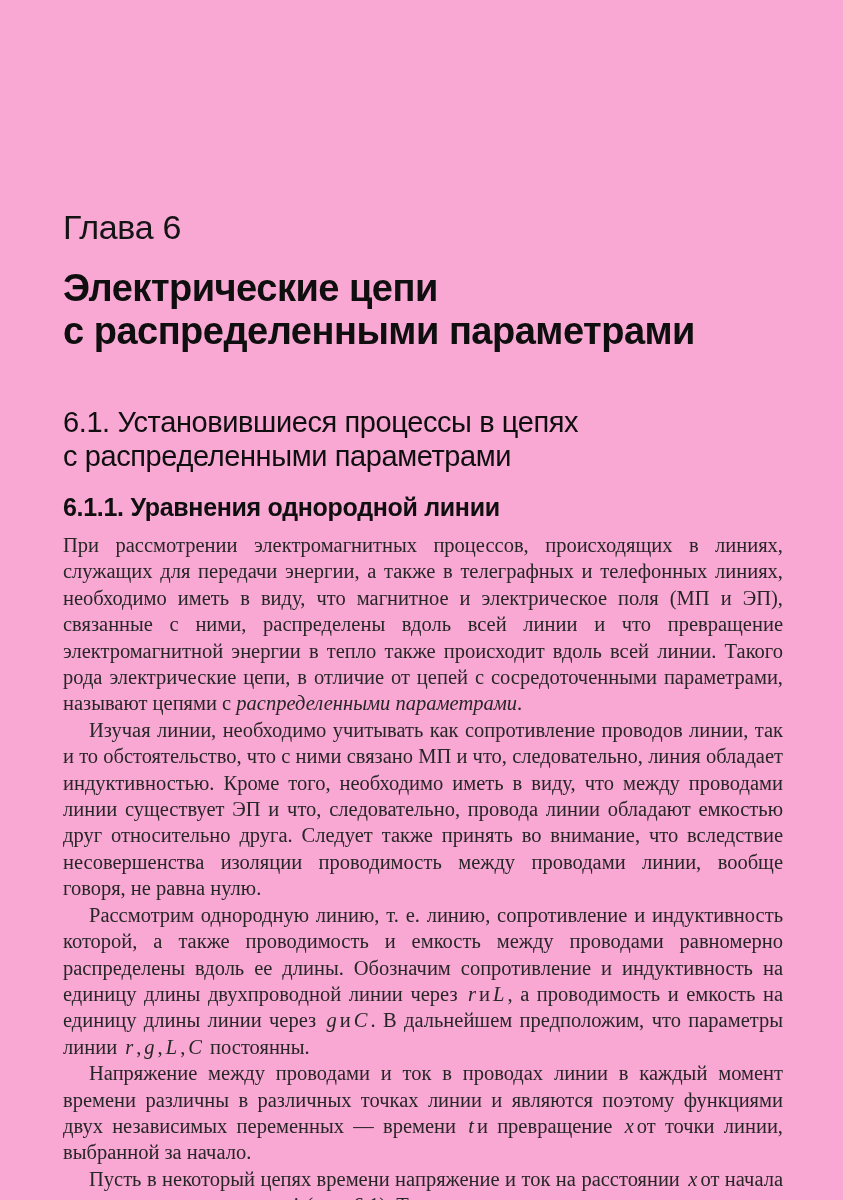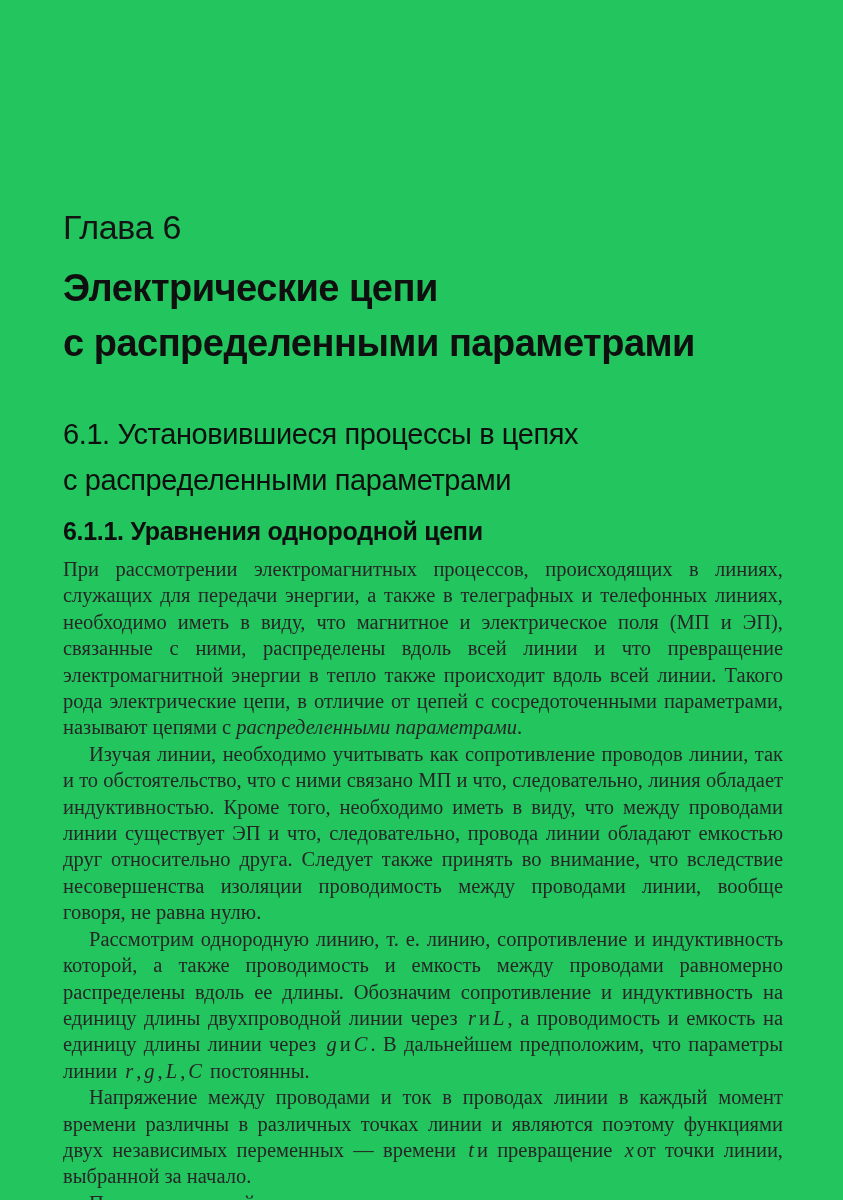--- a/index.html
+++ b/index.html
@@ -4,21 +4,21 @@
 <style>
   html, body {
     margin: 0;
     padding: 0;
     background: #ffffff;
   }
   .page {
     position: relative;
     width: 843px;
     height: 1200px;
-    background: #22c55e;
+    background: #f9a8d4;
     overflow: hidden;
     font-family: "Liberation Serif", serif;
     color: #262626;
     box-sizing: border-box;
     padding: 0 60px 0 63px;
   }
   .chapter-label {
     margin-top: 207px;
     font-family: "Liberation Sans", sans-serif;
     font-weight: 400;
@@ -47,21 +47,21 @@
   }
   .subsection-heading {
     margin: 20px 0 0 0;
     font-family: "Liberation Sans", sans-serif;
     font-weight: 700;
     font-size: 25px;
     line-height: 28px;
     letter-spacing: -0.3px;
     color: #0f0f0f;
   }
-  .hline { display: block; margin-top: 12px; }
+  .hline { display: block; }
   .body-text {
     margin-top: 11px;
   }
   p.par {
     margin: 0;
     font-size: 20.5px;
     line-height: 26.4px;
     text-align: justify;
     text-indent: 26px;
     color: #262626;
@@ -88,21 +88,21 @@
   <h1 class="chapter-title">
       <span class="hline">Электрические цепи</span>
       <span class="hline">с распределенными параметрами</span>
     </h1>
 
   <h2 class="section-heading">
       <span class="hline">6.1. Установившиеся процессы в цепях</span>
       <span class="hline">с распределенными параметрами</span>
     </h2>
 
-  <h3 class="subsection-heading">6.1.1. Уравнения однородной цепи</h3>
+  <h3 class="subsection-heading">6.1.1. Уравнения однородной линии</h3>
 
   <div class="body-text">
 
     <p class="par first"><span>При рассмотрении электромагнитных процессов, происходящих в линиях, служащих для передачи энергии, а также в телеграфных и телефонных линиях, необходимо иметь в виду, что магнитное и электрическое поля (МП и ЭП), связанные с ними, распределены вдоль всей линии и что превращение электромагнитной энергии в тепло также происходит вдоль всей линии. Такого рода электрические цепи, в отличие от цепей с сосредоточенными параметрами, называют цепями с </span><span class="bi">распределенными параметрами</span><span>.</span></p>
 
     <p class="par"><span>Изучая линии, необходимо учитывать как сопротивление проводов линии, так и то обстоятельство, что с ними связано МП и что, следовательно, линия обладает индуктивностью. Кроме того, необходимо иметь в виду, что между проводами линии существует ЭП и что, следовательно, провода линии обладают емкостью друг относительно друга. Следует также принять во внимание, что вследствие несовершенства изоляции проводимость между проводами линии, вообще говоря, не равна нулю.</span></p>
 
     <p class="par"><span>Рассмотрим однородную линию, т. е. линию, сопротивление и индуктивность которой, а также проводимость и емкость между проводами равномерно распределены вдоль ее длины. Обозначим сопротивление и индуктивность на единицу длины двухпроводной линии через</span> <span class="mv">r</span><span>и</span><span class="mv">L</span><span>, а проводимость и емкость на единицу длины линии через</span> <span class="mv">g</span><span>и</span><span class="mv">C</span><span>. В дальнейшем предположим, что параметры линии</span> <span class="mv">r</span><span>,</span><span class="mv">g</span><span>,</span><span class="mv">L</span><span>,</span><span class="mv">C</span> <span>постоянны.</span></p>
 
     <p class="par"><span>Напряжение между проводами и ток в проводах линии в каждый момент времени различны в различных точках линии и являются поэтому функциями двух независимых переменных — времени</span> <span class="mv">t</span><span>и превращение</span> <span class="mv">x</span><span>от точки линии, выбранной за начало.</span></p>

